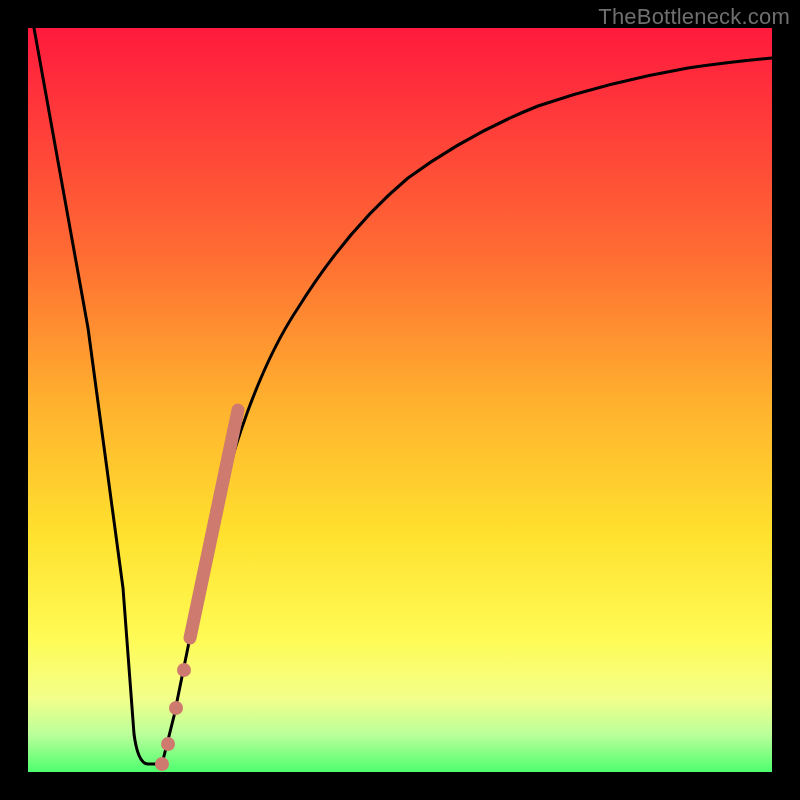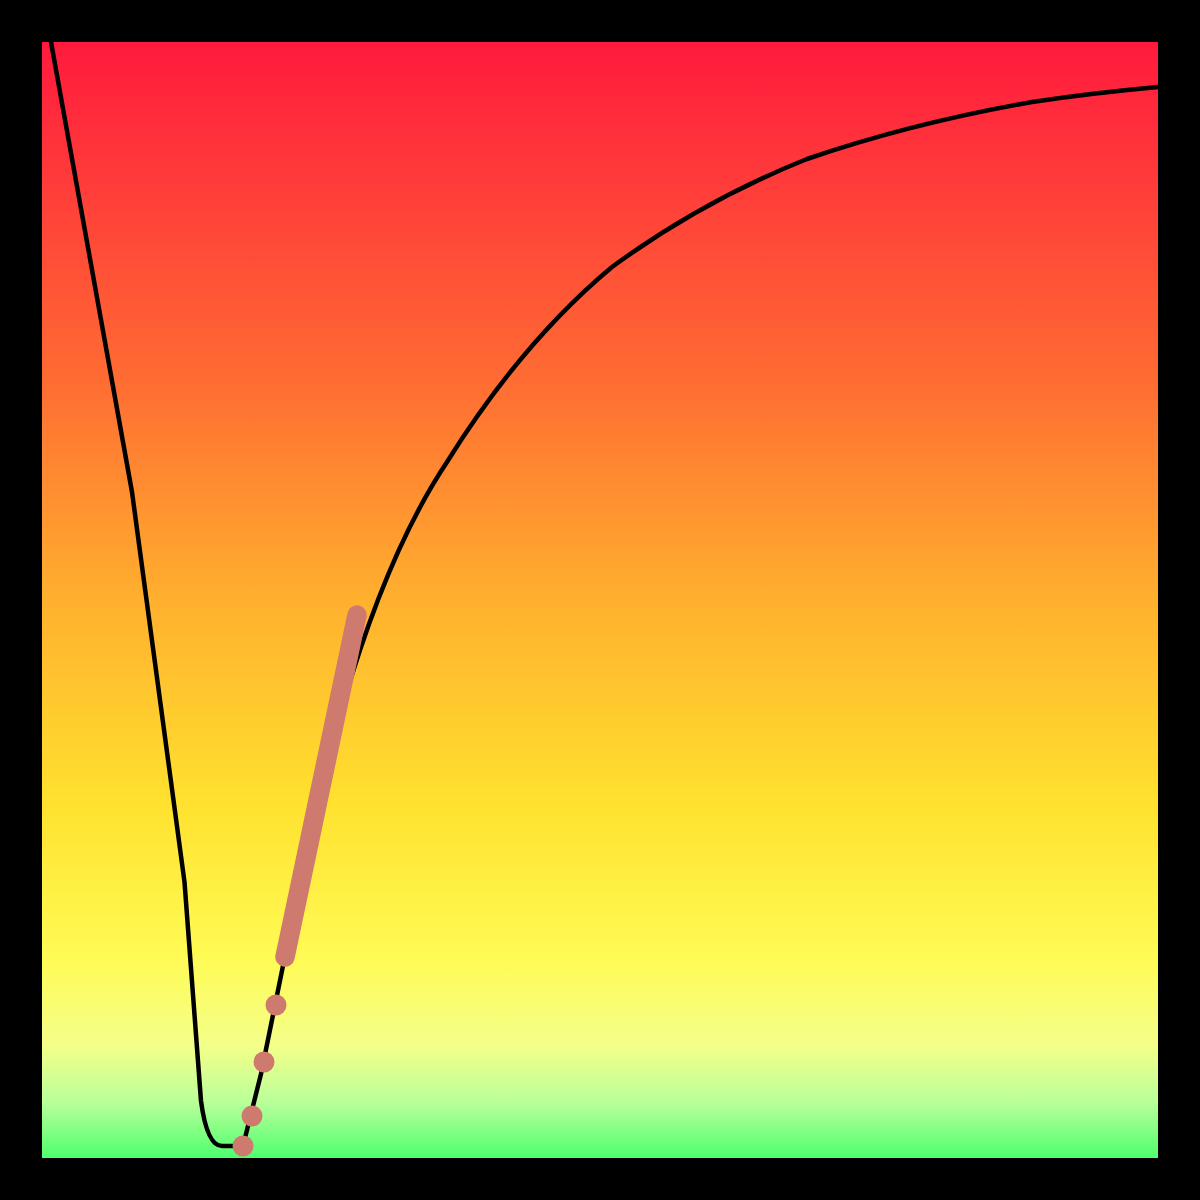--- a/index.html
+++ b/index.html
@@ -84,13 +84,14 @@
       <path fill="none" stroke="#cf7a6e" stroke-width="13" stroke-linecap="round" d="M 162 610
                L 210 382"></path>
 
       <circle cx="156" cy="642" r="7" fill="#cf7a6e"></circle>
       <circle cx="148" cy="680" r="7" fill="#cf7a6e"></circle>
       <circle cx="140" cy="716" r="7" fill="#cf7a6e"></circle>
       <circle cx="134" cy="736" r="7" fill="#cf7a6e"></circle>
     </svg>
 
   </div>
+  <div class="watermark">TheBottleneck.com</div>
 </div>
 
 </body></html>

